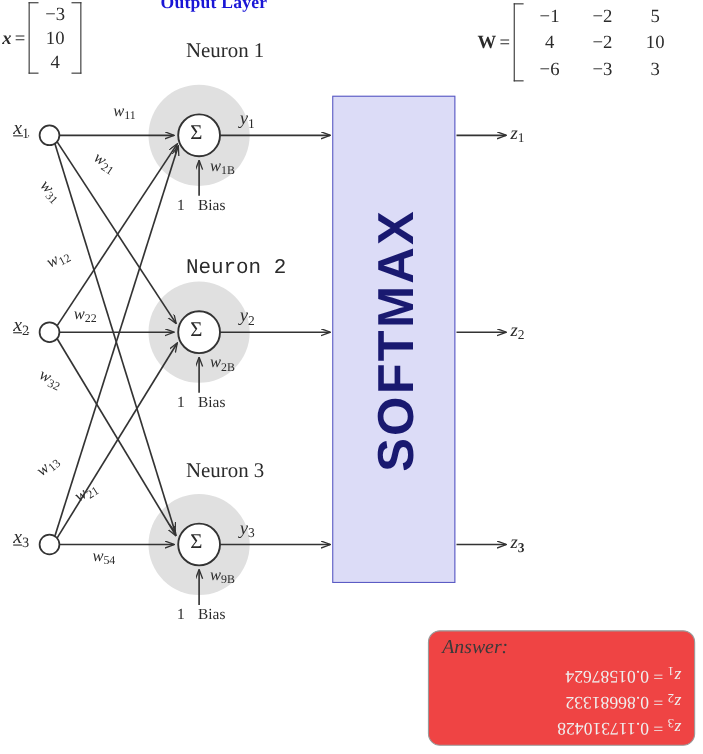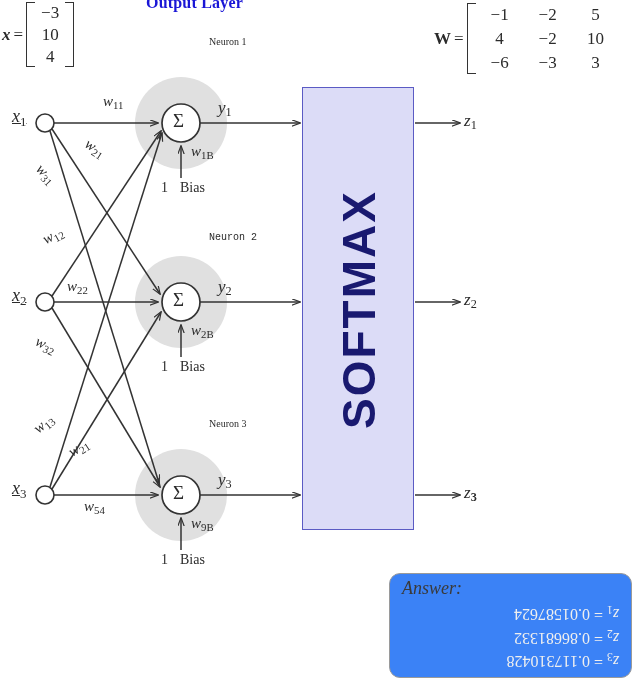--- a/index.html
+++ b/index.html
@@ -84,21 +84,21 @@
   .plain {
     font-family: "Liberation Serif", serif;
     color: #2b2b2b;
     white-space: nowrap;
   }
 
   .x-label { font-size: 18px; text-decoration: underline; }
   .y-label { font-size: 17px; font-family: Liberation Serif, serif; }
   .z-label { font-size: 17px; }
   .w-label { font-size: 15px; }
-  .neuron-title { font-size: 10px; margin-left: 40px; }
+  .neuron-title { font-size: 19px; }
   .bias-label { font-size: 14px; }
 
   
   .rot { transform-origin: left center; }
 
   
   #softmax-box {
     left: 302px; top: 87px;
     width: 112px; height: 443px;
     background: #dcdcf7;
@@ -118,21 +118,21 @@
     font-weight: bold;
     font-size: 46px;
     letter-spacing: 2px;
     color: #191970;
   }
 
   
   #answer-box {
     left: 389px; top: 573px;
     width: 243px; height: 105px;
-    background: #3b82f6;
+    background: #ef4444;
     border: 1.6px solid #9a9a9a;
     border-radius: 11px;
     box-sizing: border-box;
   }
   #answer-title {
     position: absolute;
     left: 12px; top: 4px;
     font-family: "Liberation Serif", serif;
     font-style: italic;
     font-size: 18px;

